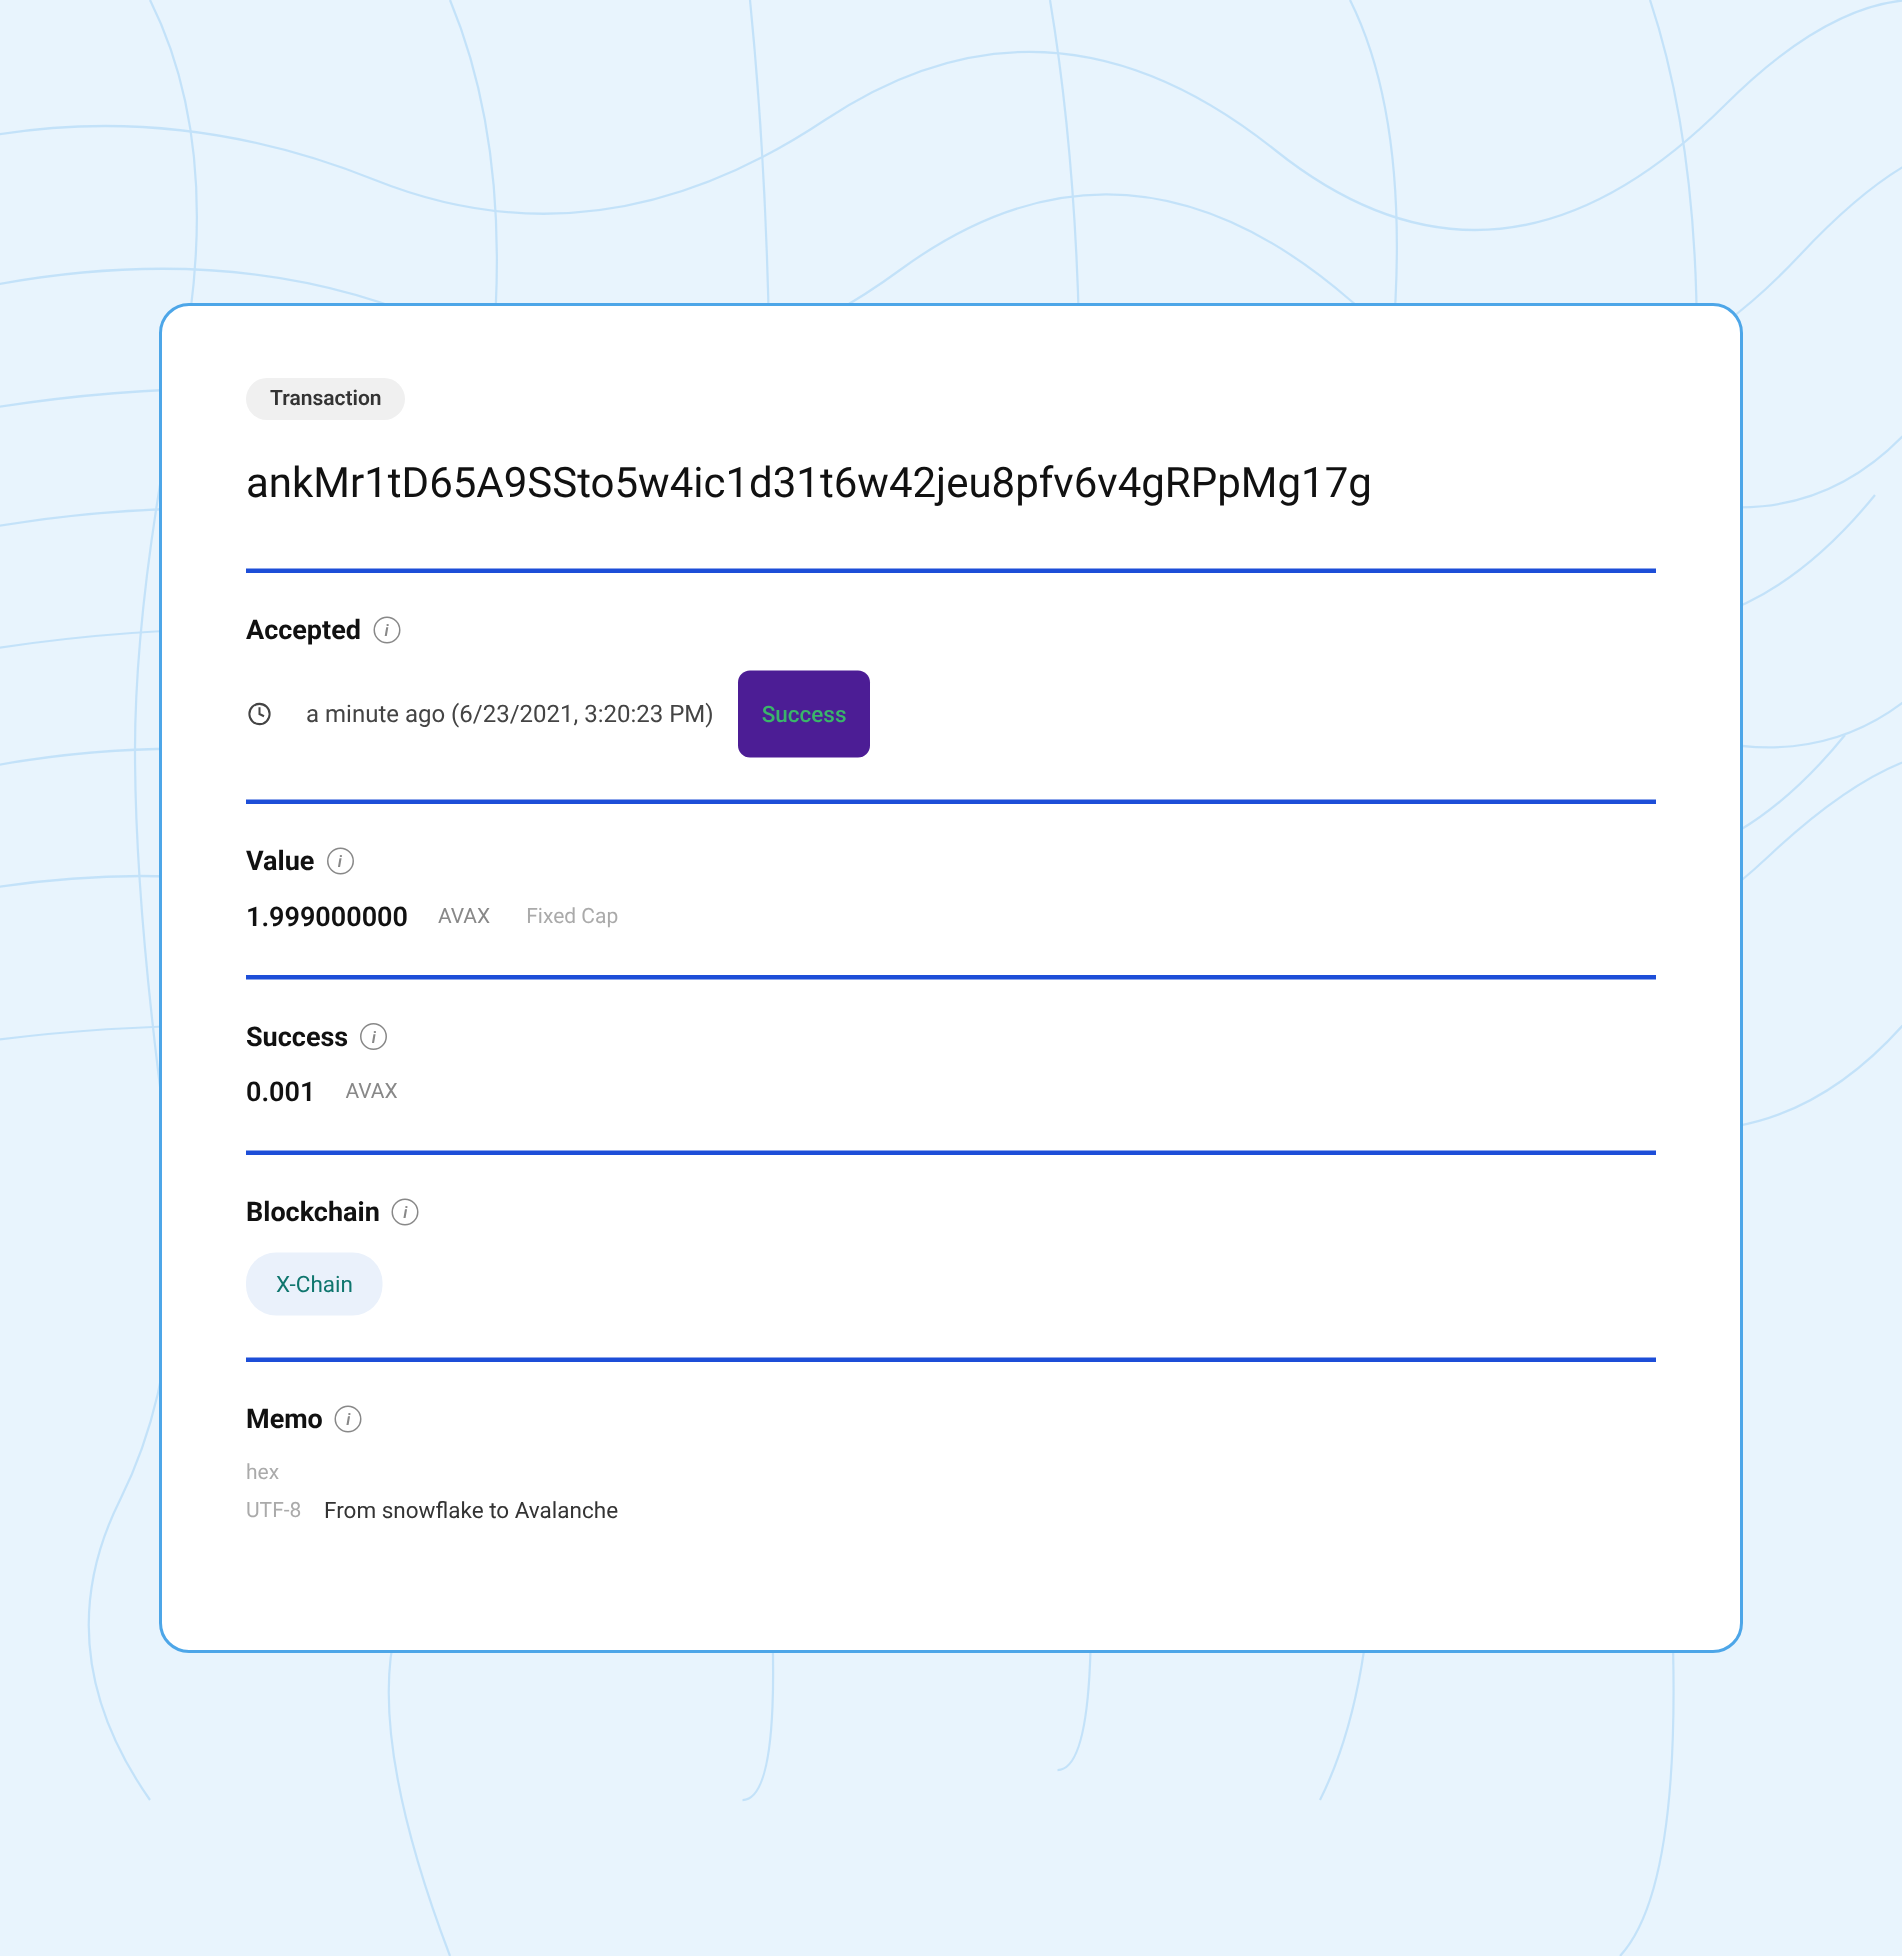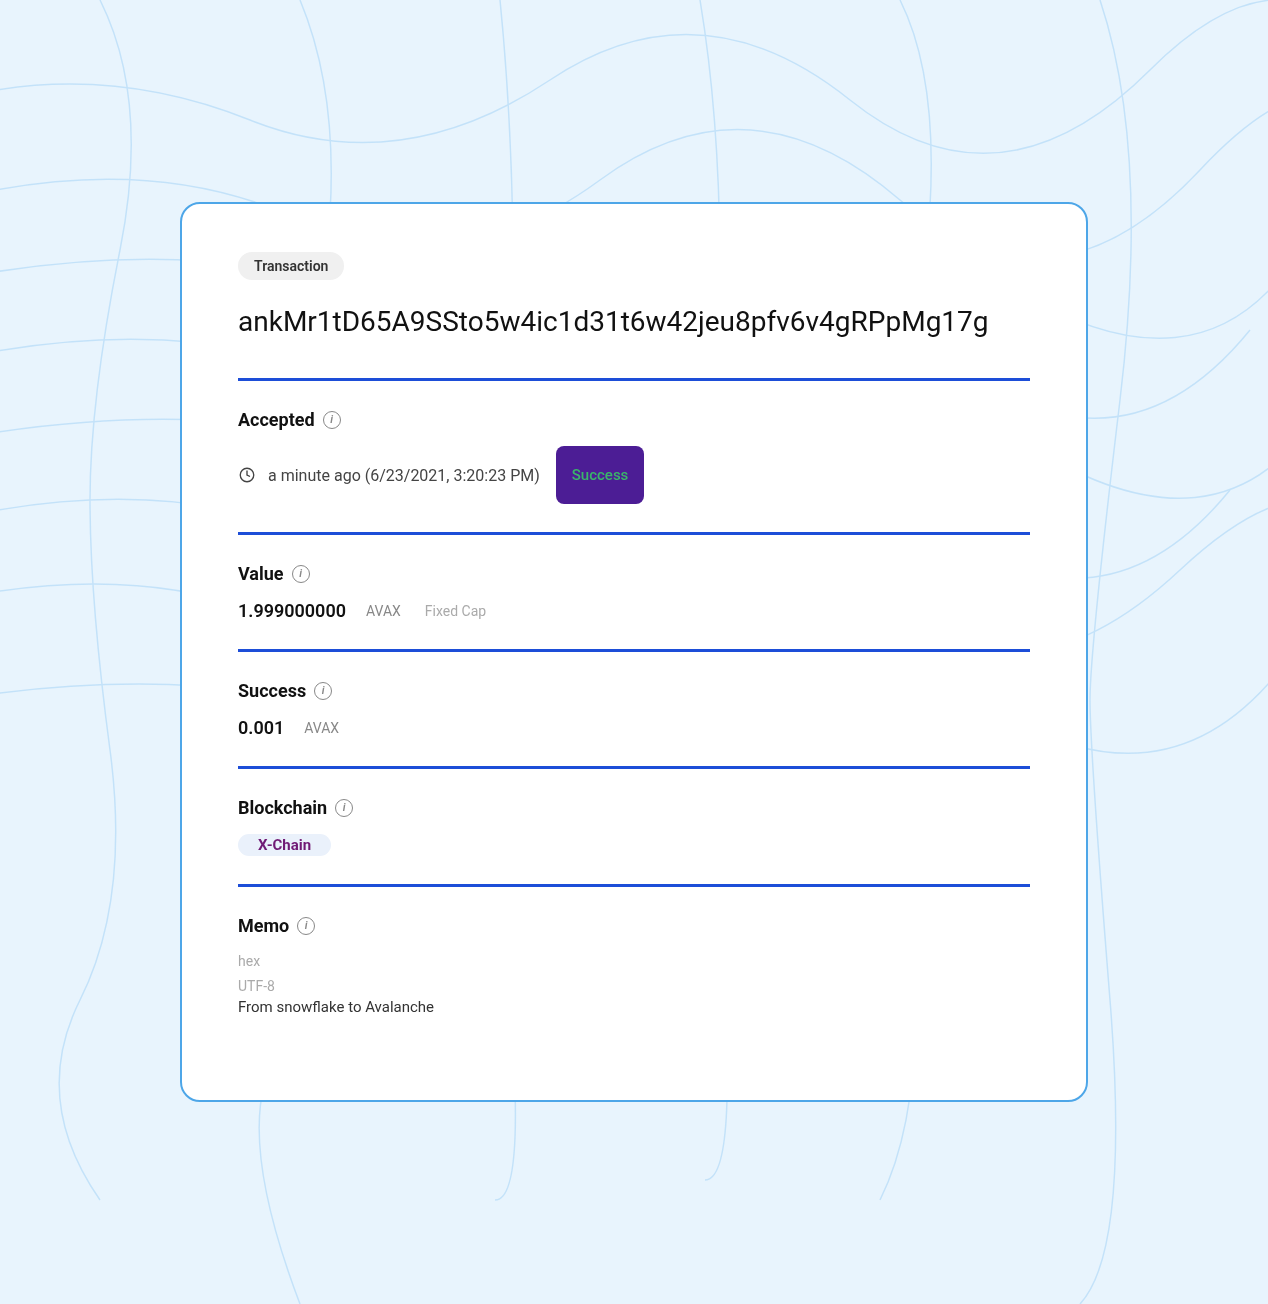--- a/index.html
+++ b/index.html
@@ -26,21 +26,21 @@
       opacity: 0.25;
       z-index: 0;
     }
 
     .card {
       position: relative;
       z-index: 1;
       background: #fff;
       border: 2px solid #4da6e8;
       border-radius: 20px;
-      width: 908px;
+      width: 1056px;
       padding: 48px 56px;
     }
 
     .transaction-badge {
       display: inline-block;
       background: #f0f0f0;
       border-radius: 20px;
       padding: 6px 16px;
       font-size: 14px;
       font-weight: 600;
@@ -95,21 +95,21 @@
       display: flex;
       align-items: center;
       gap: 16px;
       font-size: 16px;
       color: #333;
     }
 
     .time-icon {
       display: inline-flex;
       align-items: center;
-      gap: 12px;
+      gap: 22px;
       color: #444;
     }
 
     .clock-svg {
       width: 18px;
       height: 18px;
       flex-shrink: 0;
     }
 
     .success-badge {
@@ -136,33 +136,32 @@
     .value-type {
       font-size: 14px;
       color: #aaa;
       margin-left: 8px;
     }
 
     .chain-badge {
       display: inline-block;
       background: #eaf1fb;
       border-radius: 20px;
-      padding: 2px 20px;
+      padding: 12px 20px;
       font-size: 15px;
-      color: #701a75;
-      font-weight: 700;
+      color: #0f766e;
+      font-weight: 400;
     }
 
     .memo-row {
       display: flex;
       align-items: flex-start;
       gap: 4px;
       margin-bottom: 8px;
       font-size: 15px;
-      flex-direction: column;
     }
 
     .memo-label {
       color: #aaa;
       min-width: 48px;
       font-size: 14px;
       padding-top: 1px;
     }
 
     .memo-value {

